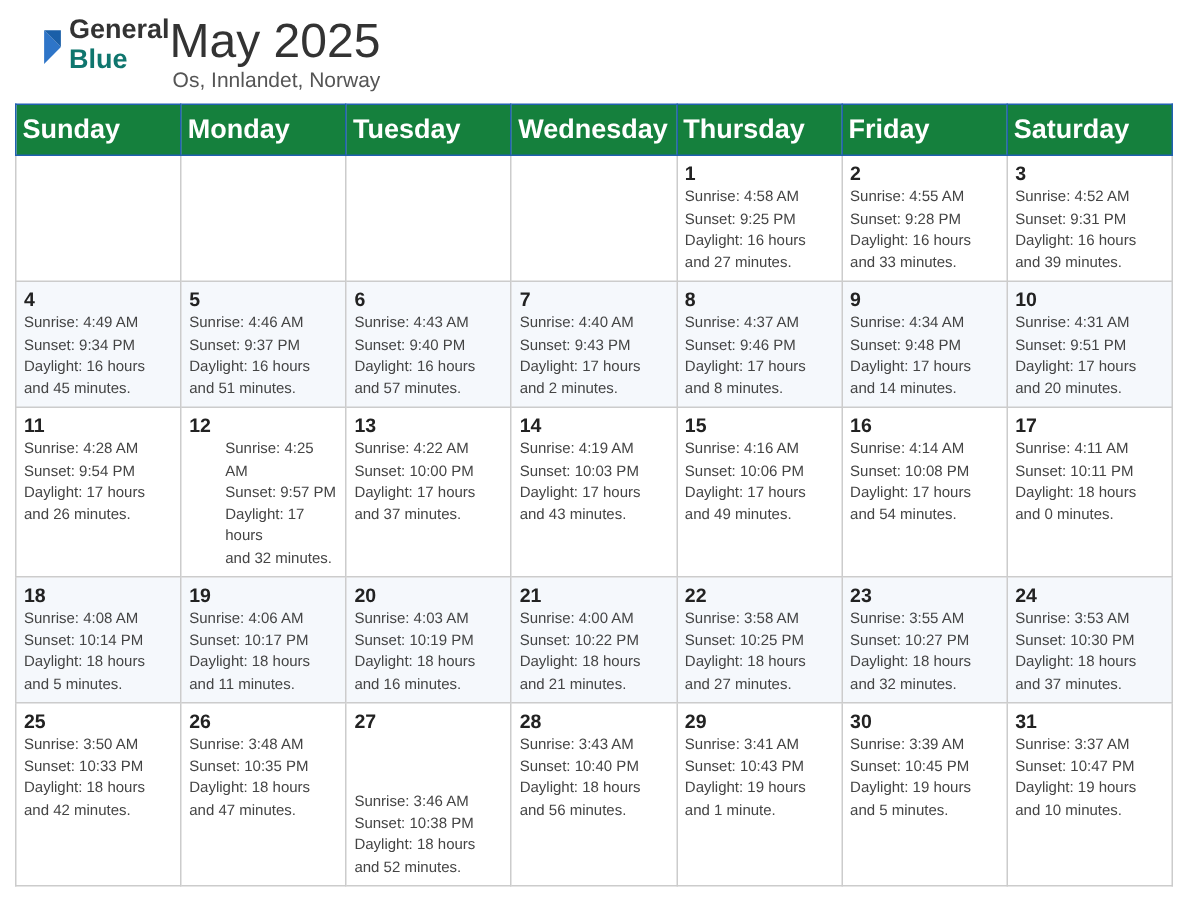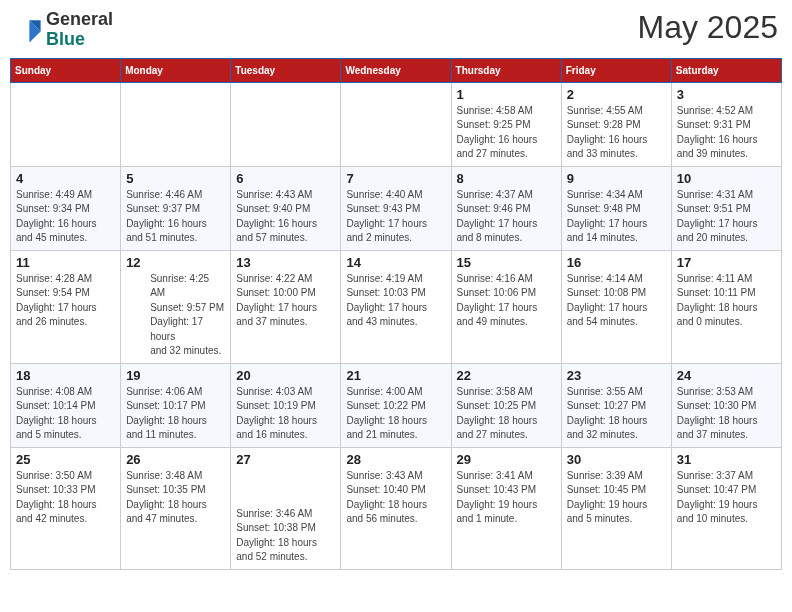--- a/index.html
+++ b/index.html
@@ -5,21 +5,20 @@
     * { box-sizing: border-box; margin: 0; padding: 0; }
     body {
       font-family: Arial, sans-serif;
       background: #fff;
       width: 792px;
       min-height: 612px;
       padding: 10px;
     }
     .header {
       display: flex;
-      justify-content: space-between;
       align-items: flex-start;
       margin-bottom: 8px;
       padding: 0 4px;
     }
     .logo {
       display: flex;
       align-items: center;
       gap: 4px;
     }
     .logo-text {
@@ -45,23 +44,23 @@
     .subtitle {
       font-size: 14px;
       color: #555;
     }
     .calendar {
       width: 100%;
       border-collapse: collapse;
       border: 1px solid #ccc;
     }
     .calendar th {
-      background-color: #b91c1c;
+      background-color: #15803d;
       color: #fff;
-      font-size: 10px;
+      font-size: 18px;
       font-weight: bold;
       padding: 6px 4px;
       text-align: left;
       border: 1px solid #2060b0;
     }
     .calendar td {
       vertical-align: top;
       padding: 4px 5px;
       border: 1px solid #ccc;
       font-size: 10.5px;
@@ -97,20 +96,21 @@
       <polygon points="22,6 38,22 22,38" fill="#2e75c8"></polygon>
       <polygon points="22,6 38,6 38,22" fill="#1a5fa8"></polygon>
     </svg>
     <div class="logo-text">
       <div class="logo-general">General</div>
       <div class="logo-blue">Blue</div>
     </div>
   </div>
   <div class="title-block">
     <div class="month-title">May 2025</div>
+    <div class="subtitle">Os, Innlandet, Norway</div>
   </div>
 </div>
 
 <table class="calendar">
   <thead>
     <tr>
     <th>Sunday</th>
         <th>Monday</th>
         <th>Tuesday</th>
         <th>Wednesday</th>

